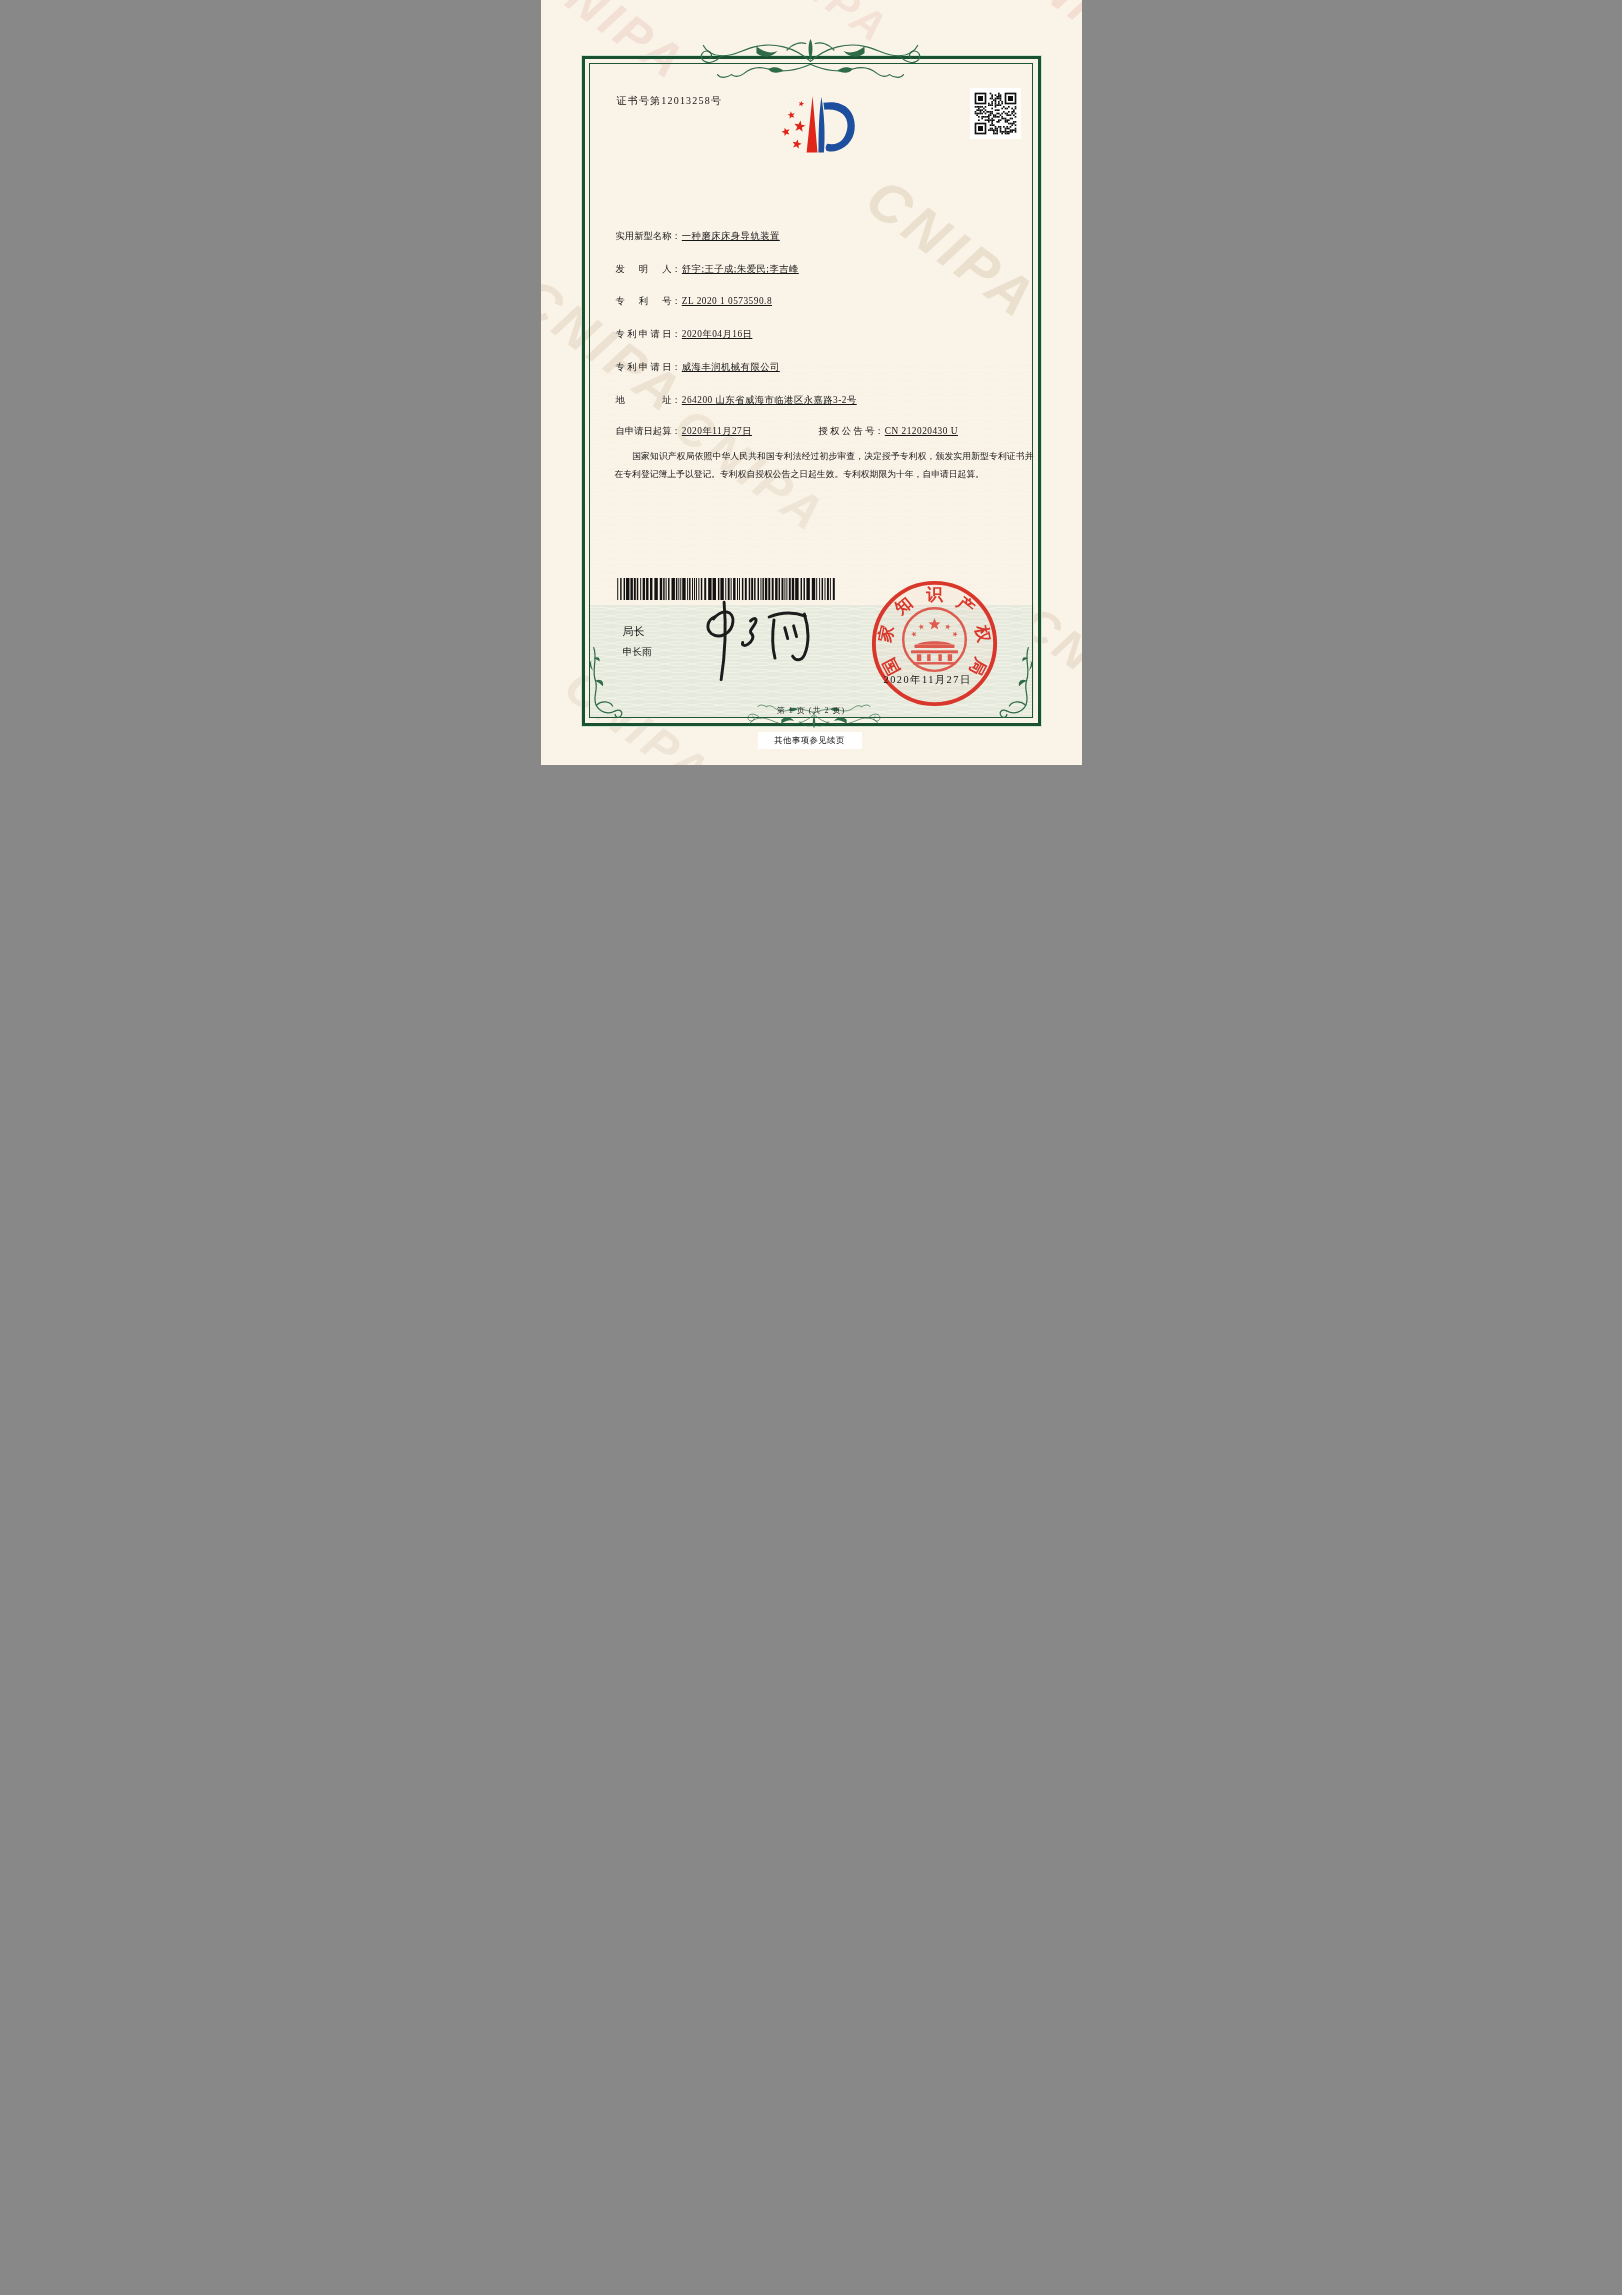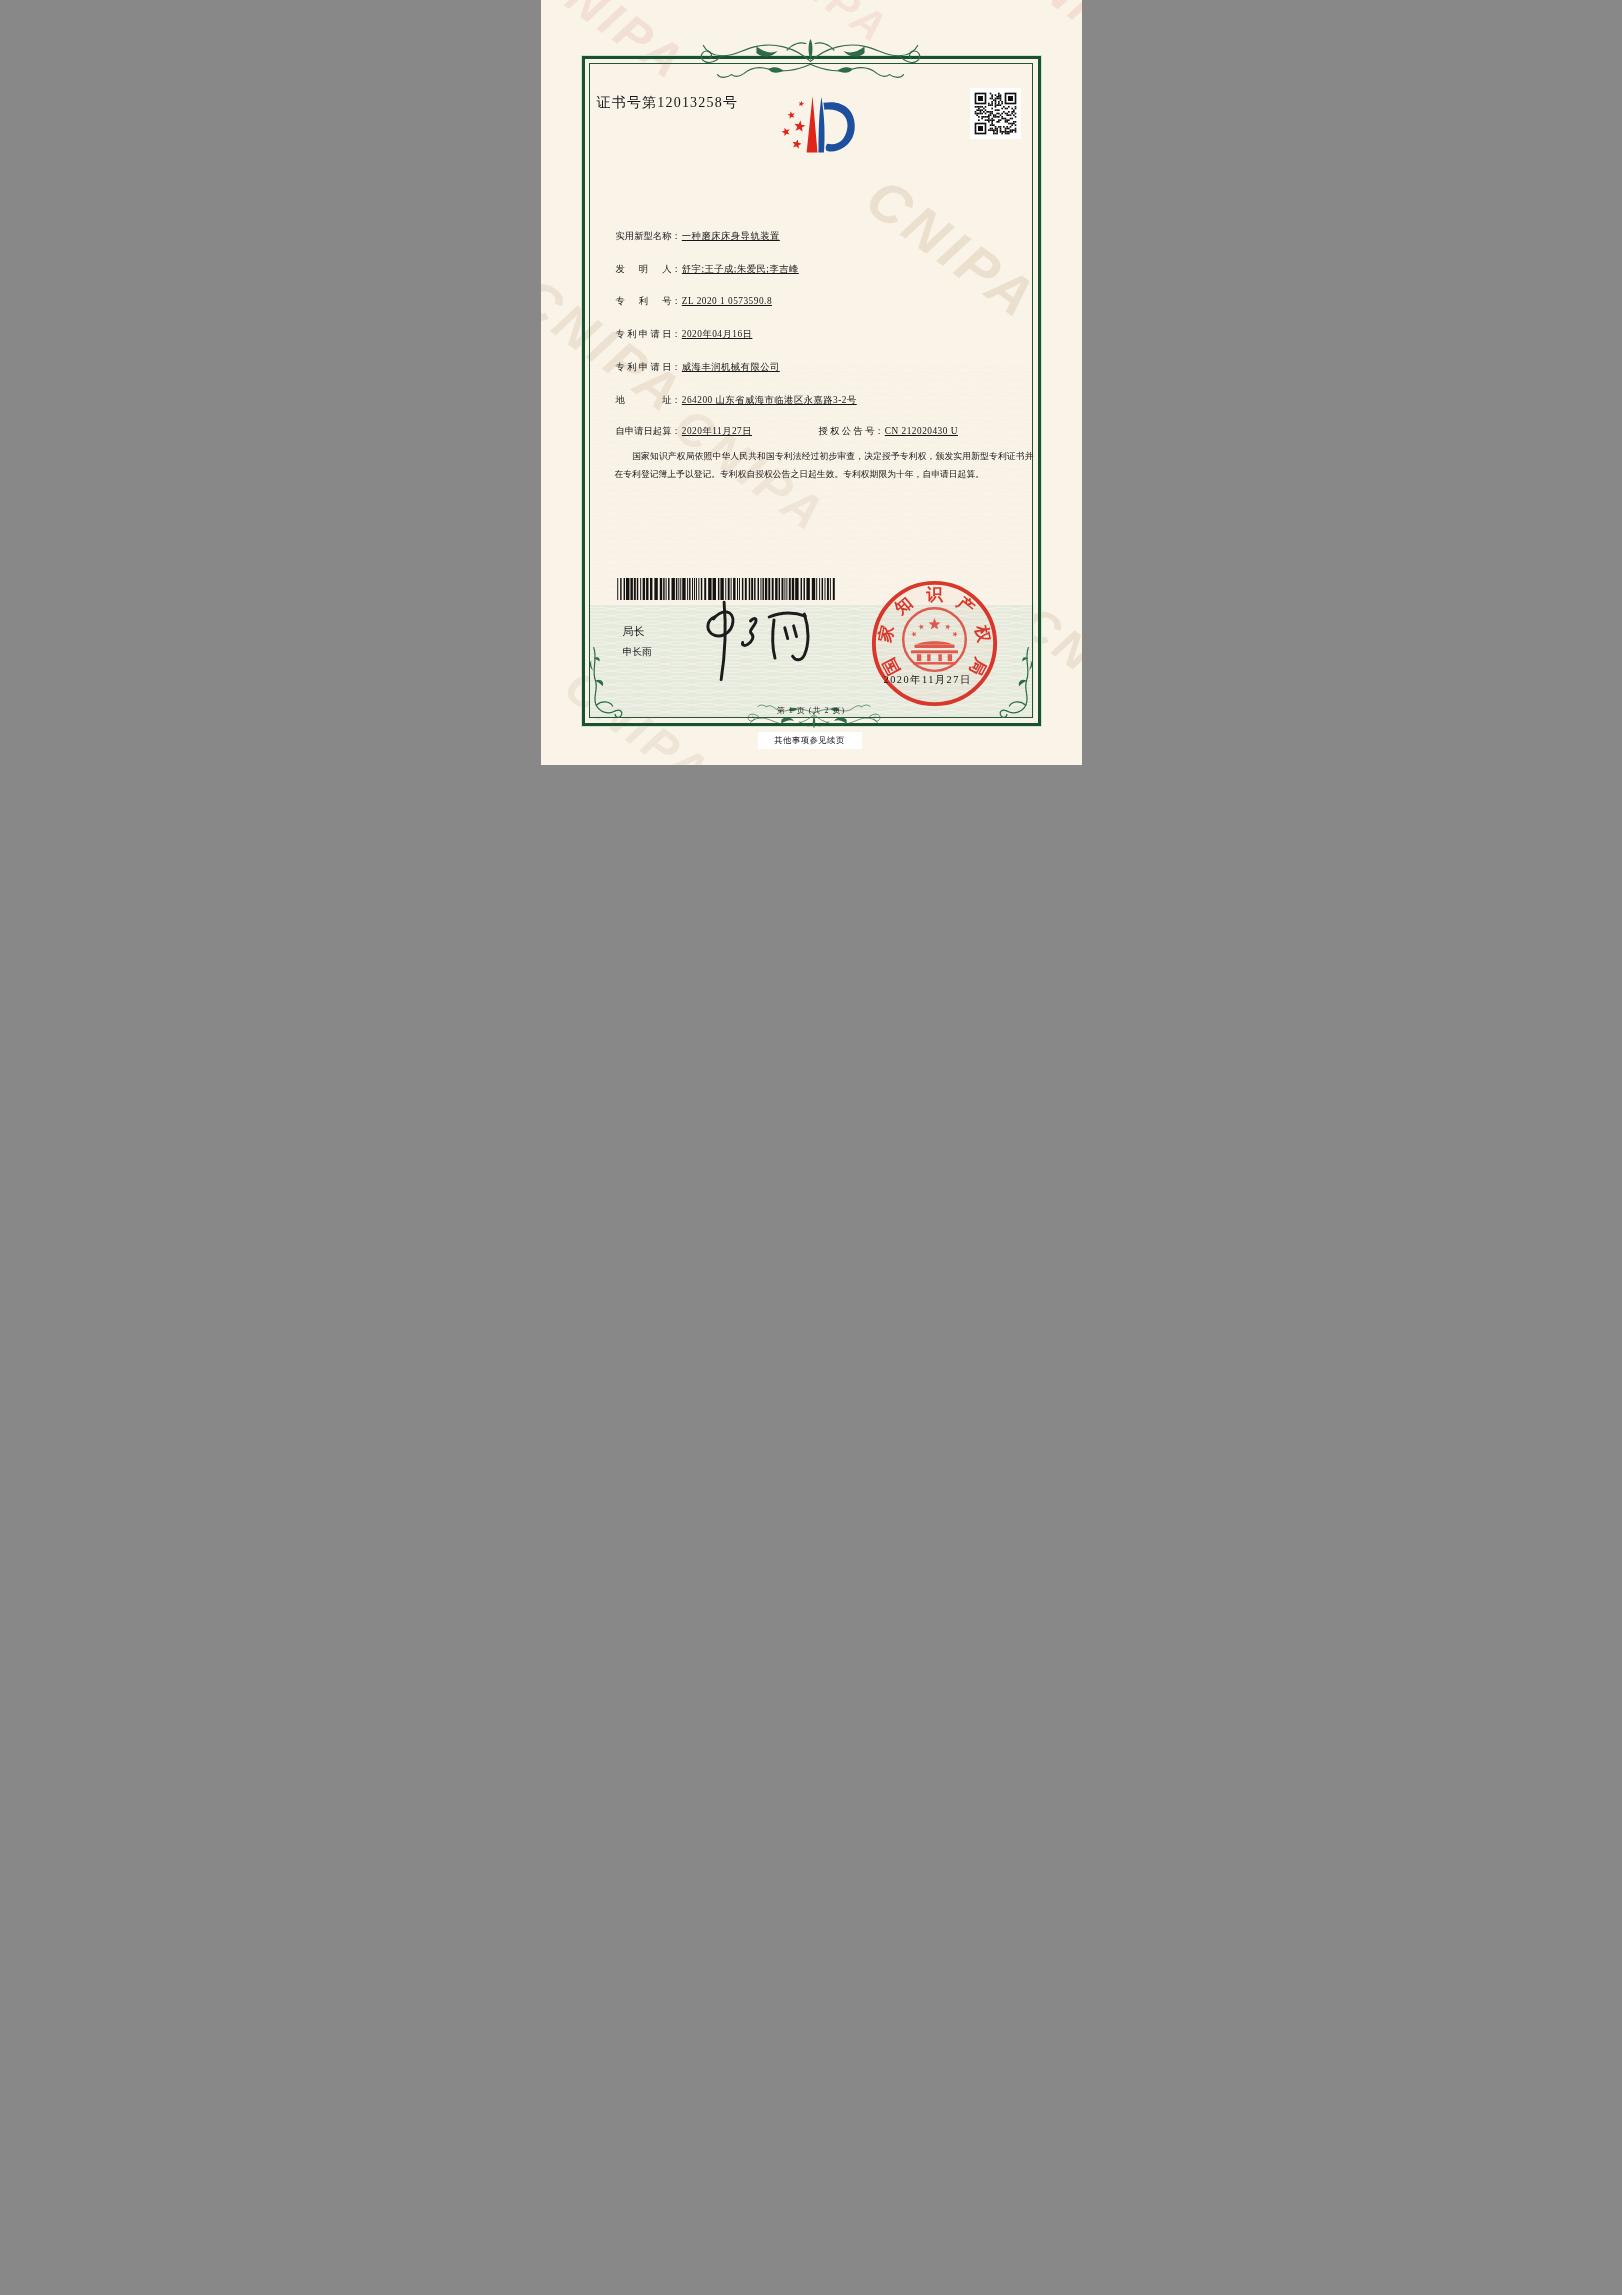--- a/index.html
+++ b/index.html
@@ -9,21 +9,21 @@
   .wm{position:absolute;font-family:"Liberation Sans","DejaVu Sans",sans-serif;
       font-style:italic;font-weight:700;letter-spacing:4.9px;white-space:nowrap;
       transform:rotate(36deg);z-index:0;pointer-events:none;}
   
   .frame-outer{position:absolute;left:41px;top:56px;right:41px;bottom:39px;
       border:3.4px solid #1a5130;outline:1px solid #cde3d3;z-index:2;}
   .frame-inner{position:absolute;left:48px;top:63px;right:49px;bottom:47px;
       border:1px solid #1e5736;z-index:2;}
   .abs{position:absolute;}
   .z3{z-index:3;} .z4{z-index:4;} .z5{z-index:5;} .z6{z-index:6;}
-  .certno{left:56px;top:94px;font-size:14px;letter-spacing:1.2px;}
+  .certno{left:76px;top:94px;font-size:10px;letter-spacing:1.2px;}
   .title{left:0;top:165px;width:100%;text-align:center;font-size:24px;font-weight:700;letter-spacing:4.4px;}
   .frow{left:75px;width:393px;font-size:9.3px;}
   .flabel{display:inline-block;width:56px;text-align:justify;text-align-last:justify;vertical-align:bottom;}
   .fcolon{display:inline-block;}
   .fval{margin-left:1px;letter-spacing:0.5px;text-decoration:underline;}
   .pair2{position:absolute;left:203px;top:0;}
   .body{left:74px;top:447px;width:419px;font-size:8.8px;line-height:18px;text-align:justify;}
   .body p{margin:0;text-indent:17.7px;}
   .wavezone{left:48px;top:605px;width:445px;height:113px;background:#e5eadd;z-index:1;}
   .wavefaint{left:48px;top:363px;width:445px;height:241px;z-index:1;opacity:.6;}

